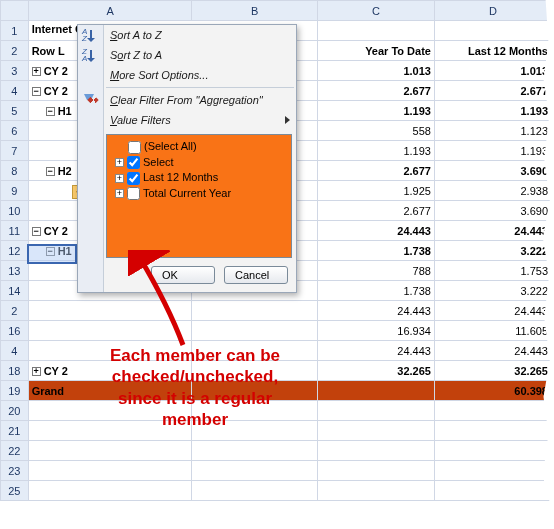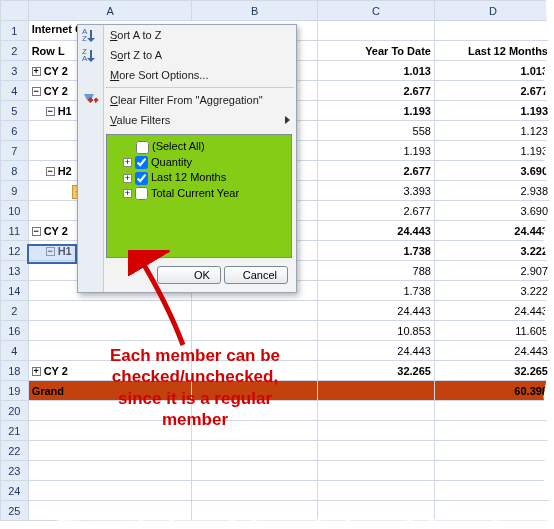--- a/index.html
+++ b/index.html
@@ -107,20 +107,21 @@
   }
   .menu .iconcol {
     position:absolute;left:0;top:0;bottom:0;width:26px;
     background:#e9edf4;border-right:1px solid #c5ced9;
   }
   .menu-item {
     position: relative;
     padding: 4px 18px 4px 32px;
     color: #1a1a1a;
     cursor: default;
+    font-style: italic;
   }
   .menu-item .u { text-decoration: underline; }
   .menu-sep { height:1px;background:#c5ced9;margin:2px 2px 2px 28px; }
   .submenu-arrow {
     position:absolute; right:6px; top:6px;
     border-top:4px solid transparent;
     border-bottom:4px solid transparent;
     border-left:5px solid #333;
   }
   .mi-icon { position:absolute;left:4px;top:3px;width:16px;height:16px; }
@@ -131,22 +132,22 @@
   .arrdn{position:absolute;left:8px;top:2px;width:2px;height:9px;background:#3963a6;}
   .arrdn::after{content:"";position:absolute;left:-3px;top:8px;border-left:4px solid transparent;border-right:4px solid transparent;border-top:4px solid #3963a6;}
   .clear-ico{position:absolute;left:4px;top:3px;width:14px;height:12px;}
   .clear-ico::before{content:"";position:absolute;left:2px;top:1px;width:10px;height:6px;background:#6a9bd8;clip-path:polygon(0 0,100% 0,70% 100%,30% 100%);}
   .clear-ico::after{content:"";position:absolute;left:7px;top:3px;width:8px;height:8px;background:conic-gradient(#c0392b 0 25%,transparent 0 50%,#c0392b 0 75%,transparent 0);transform:rotate(45deg);}
 
   
   .tree-panel {
     margin: 4px 4px 2px 28px;
     border: 1px solid #7a8a99;
-    background: #84cc16;
-    padding: 4px 4px 22px 12px;
+    background: #f97316;
+    padding: 4px 4px 22px 4px;
     position: relative;
     height: 124px;
   }
   .tree-item { padding:1px 0 1px 4px; white-space:nowrap; position:relative;}
   .tree-item .exp {
     display:inline-block;width:9px;height:9px;border:1px solid #888;
     font-size:9px;line-height:7px;text-align:center;margin-right:3px;
     vertical-align:middle;background:#fff;
   }
   .tree-item input { vertical-align:middle; margin:0 3px 0 0;}
@@ -155,21 +156,22 @@
     padding: 6px 8px 8px 0;
     background:#f3f3f3;
   }
   .wbtn {
     display:inline-block;
     min-width:64px;
     padding:2px 10px;
     border:1px solid #7a8a99;
     background:linear-gradient(#fff,#e6e9ee);
     border-radius:3px;
-    text-align:right;
+    text-align:left;
+    margin-left:6px;
     cursor:default;
     font-size:11px;
   }
 
   
   .anno-text {
     position:absolute;
     left:100px; top:345px;
     width:190px;
     color:#d40000;
@@ -286,21 +288,21 @@
         <th class="rowhead">8</th>
         <td style="font-weight: bold; padding-left: 17px;"><span class="toggle">−</span><span>H2</span></td>
         <td></td>
         <td class="num bold">2.677</td>
         <td class="num bold">3.690</td>
       </tr>
       <tr>
         <th class="rowhead">9</th>
         <td><span></span></td>
         <td></td>
-        <td class="num">3.393</td>
+        <td class="num">1.925</td>
         <td class="num">2.938</td>
       </tr>
       <tr>
         <th class="rowhead">10</th>
         <td><span></span></td>
         <td></td>
         <td class="num">2.677</td>
         <td class="num">3.690</td>
       </tr>
       <tr>
@@ -315,41 +317,41 @@
         <td style="font-weight: bold; padding-left: 17px;"><span class="toggle">−</span><span>H1</span></td>
         <td></td>
         <td class="num bold">1.738</td>
         <td class="num bold">3.222</td>
       </tr>
       <tr>
         <th class="rowhead">13</th>
         <td><span></span></td>
         <td></td>
         <td class="num">788</td>
-        <td class="num">2.907</td>
+        <td class="num">1.753</td>
       </tr>
       <tr>
         <th class="rowhead">14</th>
         <td><span></span></td>
         <td></td>
         <td class="num">1.738</td>
         <td class="num">3.222</td>
       </tr>
       <tr>
         <th class="rowhead">2</th>
         <td><span></span></td>
         <td></td>
         <td class="num">24.443</td>
         <td class="num">24.443</td>
       </tr>
       <tr>
         <th class="rowhead">16</th>
         <td><span></span></td>
         <td></td>
-        <td class="num">10.853</td>
+        <td class="num">16.934</td>
         <td class="num">11.605</td>
       </tr>
       <tr>
         <th class="rowhead">4</th>
         <td><span></span></td>
         <td></td>
         <td class="num">24.443</td>
         <td class="num">24.443</td>
       </tr>
       <tr>
@@ -385,27 +387,20 @@
       </tr>
       <tr>
         <th class="rowhead">22</th>
         <td></td>
         <td></td>
         <td></td>
         <td></td>
       </tr>
       <tr>
         <th class="rowhead">23</th>
-        <td></td>
-        <td></td>
-        <td></td>
-        <td></td>
-      </tr>
-      <tr>
-        <th class="rowhead">24</th>
         <td></td>
         <td></td>
         <td></td>
         <td></td>
       </tr>
       <tr>
         <th class="rowhead">25</th>
         <td></td>
         <td></td>
         <td></td>
@@ -441,21 +436,21 @@
     <span class="u">C</span>lear Filter From "Aggregation"
   </div>
   <div class="menu-item">
     <span class="u">V</span>alue Filters
     <span class="submenu-arrow"></span>
   </div>
 
   <div class="tree-panel">
     <div id="tree-items">
         <div class="tree-item" style="padding-left: 4px;"><span style="display:inline-block;width:13px"></span><input type="checkbox" style=""><span>(Select All)</span></div>
-        <div class="tree-item" style="padding-left: 4px;"><span class="exp">+</span><input type="checkbox" checked="" style=""><span>Quantity</span></div>
+        <div class="tree-item" style="padding-left: 4px;"><span class="exp">+</span><input type="checkbox" checked="" style=""><span>Select</span></div>
         <div class="tree-item" style="padding-left: 4px;"><span class="exp">+</span><input type="checkbox" checked="" style=""><span>Last 12 Months</span></div>
         <div class="tree-item" style="padding-left: 4px;"><span class="exp">+</span><input type="checkbox" style=""><span>Total Current Year</span></div>
       </div>
   </div>
 
   <div class="btnrow">
     <span class="wbtn">OK</span>
     <span class="wbtn">Cancel</span>
   </div>
 </div>

